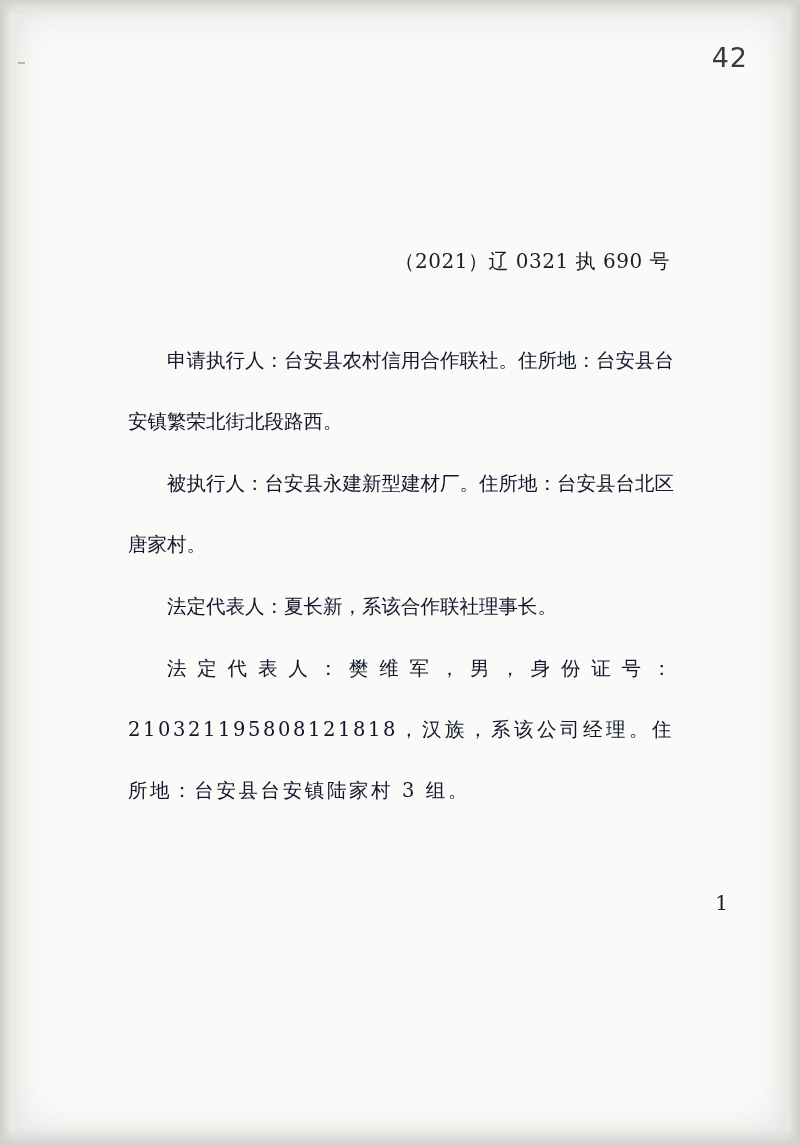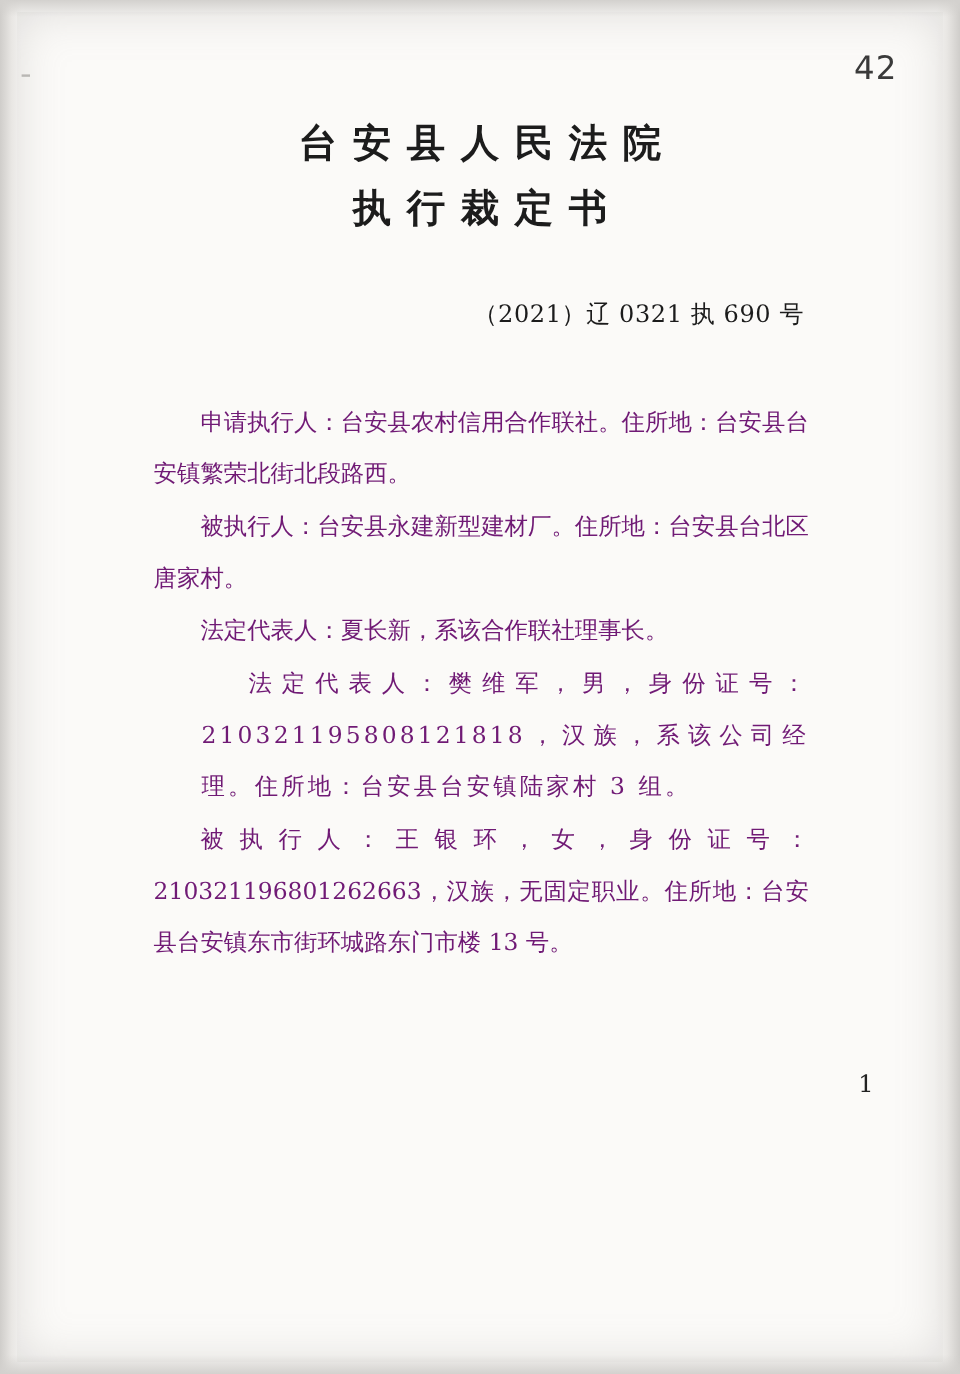--- a/index.html
+++ b/index.html
@@ -109,29 +109,28 @@
 
   .body-block {
     position: absolute;
     left: 128px;
     top: 330px;
     width: 546px;
   }
   p.para {
     margin: 0 0 1px 0;
     font-size: 19.5px;
-    line-height: 43px;
-    color: #701a75;
+    line-height: 61px;
+    color: #0f172a;
     text-align: justify;
     text-justify: inter-ideograph;
     text-indent: 2em;
   }
   p.para.spread {
     letter-spacing: 2.6px;
-    margin-left: 40px;
   }
   .pagenum {
     position: absolute;
     right: 72px;
     bottom: 62px;
     font-size: 20px;
     color: #222;
     font-family: "DejaVu Serif", "Liberation Serif", serif;
   }
 </style>
@@ -143,28 +142,25 @@
   <div class="scan-edge-left"></div>
   <div class="scan-edge-right"></div>
   <div class="scan-edge-top"></div>
   <div class="scan-edge-bottom"></div>
 
   <div class="content">
     <div class="corner-mark"></div>
 
     <div class="folio">42</div>
 
-    <div class="title1">台安县人民法院</div>
-    <div class="title2">执行裁定书</div>
 
     <div class="case-no">（2021）辽 0321 执 690 号</div>
 
     <div class="body-block">
       <p class="para">申请执行人：台安县农村信用合作联社。住所地：台安县台安镇繁荣北街北段路西。</p>
       <p class="para">被执行人：台安县永建新型建材厂。住所地：台安县台北区唐家村。</p>
       <p class="para">法定代表人：夏长新，系该合作联社理事长。</p>
       <p class="para spread">法定代表人：樊维军，男，身份证号：210321195808121818，汉族，系该公司经理。住所地：台安县台安镇陆家村 3 组。</p>
-      <p class="para">被执行人：王银环，女，身份证号：210321196801262663，汉族，无固定职业。住所地：台安县台安镇东市街环城路东门市楼 13 号。</p>
     </div>
 
     <div class="pagenum">1</div>
   </div>
 </div>
 
 </body></html>

